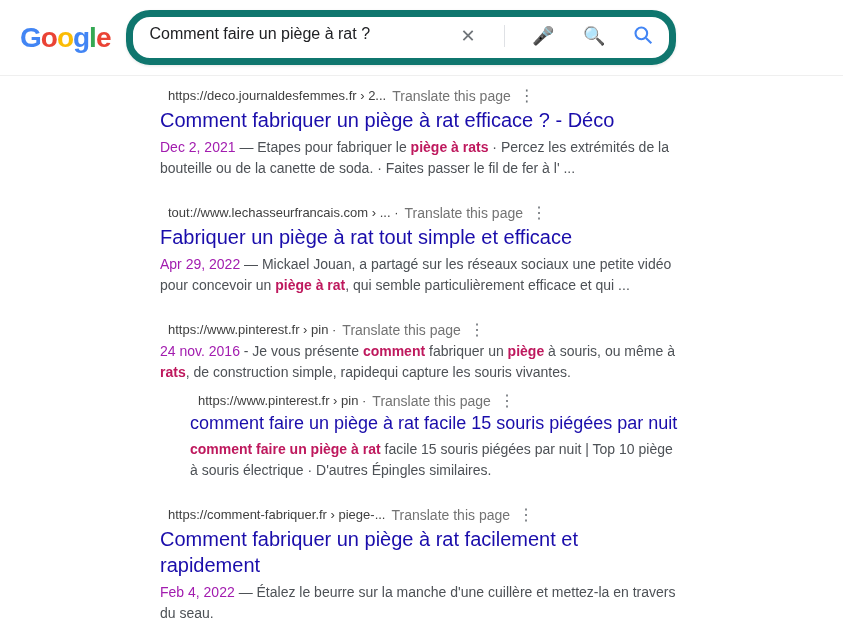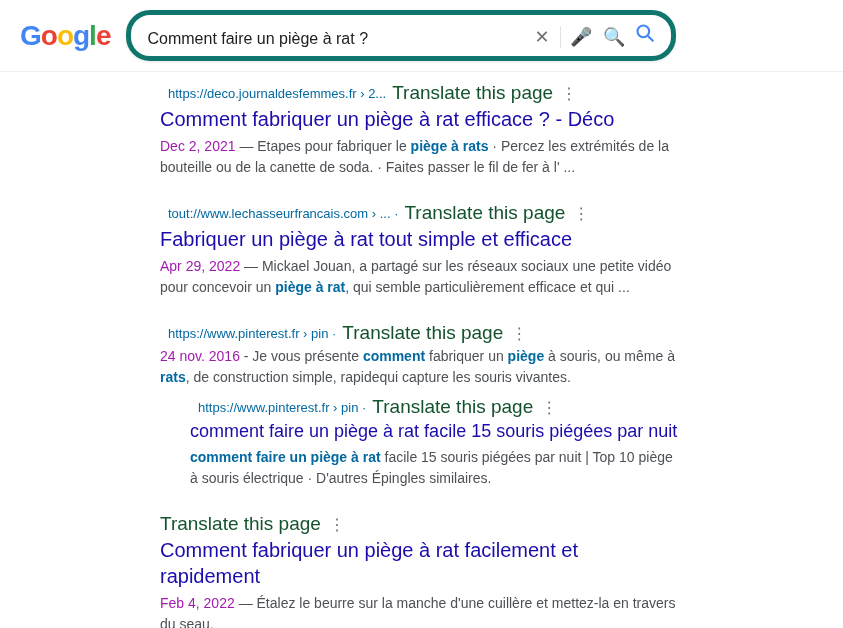--- a/index.html
+++ b/index.html
@@ -22,26 +22,26 @@
       letter-spacing: -1px;
     }
     .logo span:nth-child(1) { color: #4285F4; }
     .logo span:nth-child(2) { color: #EA4335; }
     .logo span:nth-child(3) { color: #FBBC05; }
     .logo span:nth-child(4) { color: #4285F4; }
     .logo span:nth-child(5) { color: #34A853; }
     .logo span:nth-child(6) { color: #EA4335; }
     .search-bar {
       display: flex;
-      align-items: flex-end;
-      border: 5px solid #0f766e;
+      align-items: flex-start;
+      border: 7px solid #0f766e;
       border-radius: 24px;
       padding: 8px 16px;
       width: 550px;
-      gap: 10px;
+      gap: 28px;
       box-shadow: 0 1px 3px rgba(0,0,0,0.1);
     }
     .search-bar input {
       border: none;
       outline: none;
       flex: 1;
       font-size: 16px;
       color: #202124;
     }
     .search-icon-x {
@@ -68,27 +68,27 @@
     }
     .result-url-line {
       display: flex;
       align-items: center;
       gap: 6px;
       color: #202124;
       font-size: 13px;
       margin-bottom: 2px;
     }
     .result-url {
-      color: #0369a1;
+      color: #404040;
       font-size: 13px;
       padding-left: 8px;
     }
     .translate-link {
-      color: #14532d;
-      font-size: 19px;
+      color: #737373;
+      font-size: 14px;
       cursor: pointer;
       text-decoration: none;
     }
     .kebab-icon {
       color: #70757a;
       cursor: pointer;
       font-size: 16px;
       margin-left: 2px;
     }
     .result-title {
@@ -103,21 +103,21 @@
     .result-title.blue { color: #1a0dab; }
     .result-snippet {
       font-size: 14px;
       color: #4d5156;
       line-height: 1.5;
     }
     .result-snippet .date {
       color: #a21caf;
     }
     .result-snippet b {
-      color: #0369a1;
+      color: #be185d;
       font-weight: bold;
     }
     .sub-result {
       margin-left: 30px;
       margin-top: 8px;
       border-left: none;
     }
     .sub-result .result-title {
       font-size: 18px;
     }
@@ -191,20 +191,21 @@
       </div>
       <a class="result-title blue">comment faire un piège à rat facile 15 souris piégées par nuit</a>
       <div class="result-snippet">
         <span><b>comment faire un piège à rat</b> facile 15 souris piégées par nuit | Top 10 piège à souris électrique · D'autres Épingles similaires.</span>
       </div>
     </div>
   </div>
 
   <div class="result-item">
     <div class="result-url-line">
+      <span class="result-url">https://comment-fabriquer.fr › piege-...</span>
       <a class="translate-link">Translate this page</a>
       <span class="kebab-icon">⋮</span>
     </div>
     <a class="result-title blue">Comment fabriquer un piège à rat facilement et rapidement</a>
     <div class="result-snippet">
       <span class="date">Feb 4, 2022</span>
       <span> — Étalez le beurre sur la manche d'une cuillère et mettez-la en travers du seau.</span>
     </div>
   </div>
 </div>

